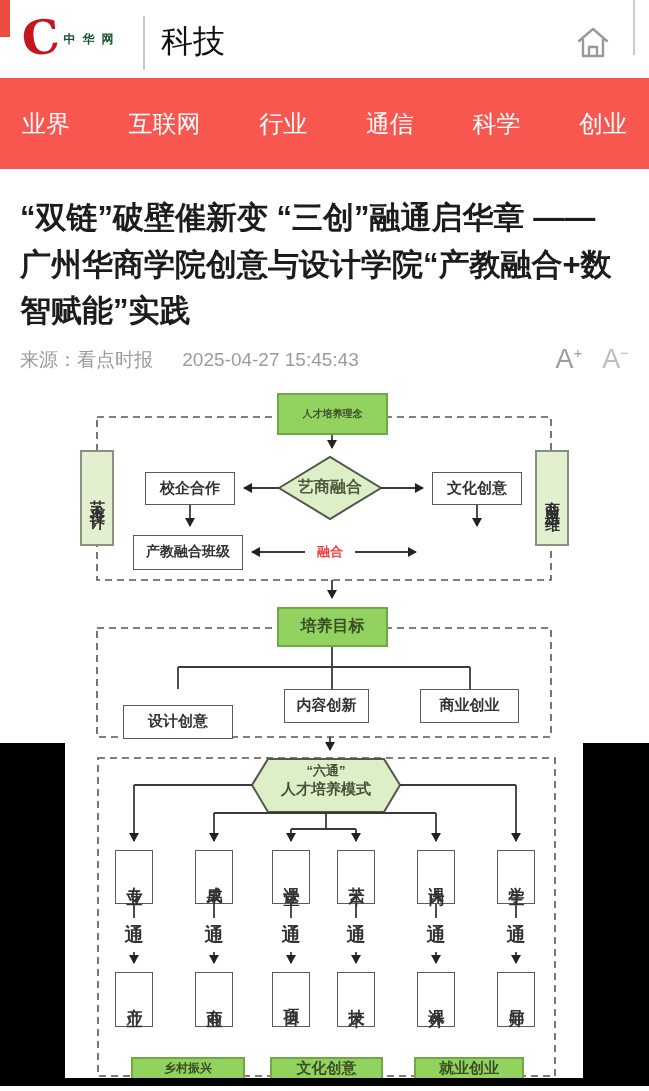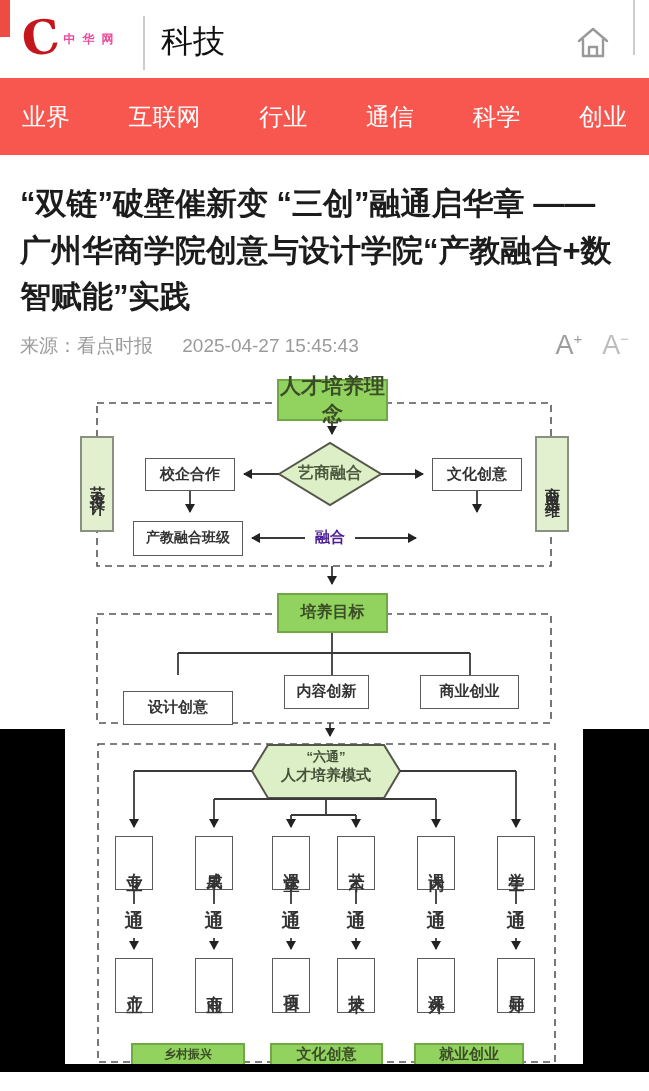--- a/index.html
+++ b/index.html
@@ -9,29 +9,29 @@
   
   .hdr{position:relative;width:100%;height:78px;background:#fff;}
   .corner-strip{position:absolute;left:0;top:0;width:10px;height:37px;background:#EE4B42;}
   .logo{position:absolute;left:22px;top:14px;display:flex;align-items:center;cursor:pointer;}
   .logo-c{font-family:"DejaVu Serif","Liberation Serif",serif;font-size:47px;line-height:48px;
           font-weight:900;color:#C5161D;transform:rotate(-6deg);}
   .logo-text{margin-left:4px;}
   .logo-row{position:relative;line-height:24px;}
   .china{font-size:25px;font-weight:800;color:#141414;letter-spacing:0;}
   .dotcom{font-size:11px;font-weight:700;color:#C5161D;vertical-align:10px;margin-left:-1px;}
-  .zhw{font-size:12px;font-weight:700;color:#ec4899;letter-spacing:7px;margin-top:2px;}
+  .zhw{font-size:12px;font-weight:700;color:#14532d;letter-spacing:7px;margin-top:2px;}
   .channel{position:absolute;left:143px;top:16px;border-left:2px solid #ccc;padding:4px 0 6px 16px;
            font-size:32px;color:#111;font-weight:500;}
   .home{position:absolute;right:37px;top:23px;width:38px;height:38px;cursor:pointer;}
   .scrollline{position:absolute;right:14px;top:0;width:2px;height:55px;background:#ccc;}
 
   
   .nav{display:flex;align-items:center;justify-content:space-between;height:77px;
-       padding:0 22px;background:#F8574F;}
+       padding:7px 22px;background:#F8574F;}
   .nav-item{color:#fff;font-size:24px;font-weight:500;cursor:pointer;white-space:nowrap;}
 
   
   .article{padding:0 20px;}
   .title{margin:26px 15px 10px 0;font-size:31px;line-height:1.5;font-weight:800;color:#1c1c1c;}
   .meta{display:flex;justify-content:space-between;align-items:flex-end;margin-top:6px;}
   .meta-left{font-size:19px;color:#9b9b9b;}
   .meta-date{margin-left:24px;text-align:center;}
   .fontsize{display:flex;gap:20px;align-items:flex-end;}
   .fbtn{font-size:27px;color:#9d9d9d;line-height:1;cursor:pointer;}
@@ -43,21 +43,21 @@
   .figure svg{position:absolute;left:0;top:0;}
   .abs{position:absolute;display:flex;align-items:center;justify-content:center;text-align:center;box-sizing:border-box;}
   .gbox{background:#92D360;border:2px solid #6FA844;color:#3B4D26;font-weight:700;font-size:16px;}
   .vbox{background:#E3F0CF;border:2px solid #8B9180;color:#2f2f2f;font-weight:700;font-size:15px;
         writing-mode:vertical-rl;letter-spacing:5px;}
   .wbox{background:#fff;border:1.6px solid #5a5a5a;color:#333;font-weight:700;font-size:15px;}
   .cbox{background:#fff;border:1.6px solid #5a5a5a;color:#333;font-weight:700;font-size:16px;
         writing-mode:vertical-rl;letter-spacing:3px;}
   .dlabel{color:#4C5A40;font-weight:700;font-size:16px;}
   .hexlabel{color:#44523A;font-weight:700;}
-  .flabel{color:#4c1d95;font-weight:700;font-size:15px;}
+  .flabel{color:#ef4444;font-weight:700;font-size:13px;}
   .tong{color:#333;font-weight:600;font-size:19px;}
   .bar{position:absolute;background:#000;}
 </style>
 </head>
 <body>
 
 <div class="page">
 
   <div class="hdr">
     <div class="corner-strip"></div>
@@ -151,21 +151,21 @@
           <path d="M291,567 V578" marker-end="url(#arr)"></path>
         <path d="M356,519 V533"></path>
           <path d="M356,567 V578" marker-end="url(#arr)"></path>
         <path d="M436,519 V533"></path>
           <path d="M436,567 V578" marker-end="url(#arr)"></path>
         <path d="M516,519 V533"></path>
           <path d="M516,567 V578" marker-end="url(#arr)"></path>
       </g>
     </svg>
 
-    <div class="abs gbox" style="left:277px;top:8px;width:111px;height:42px;font-size:21px;">人才培养理念</div>
+    <div class="abs gbox" style="left:277px;top:8px;width:111px;height:42px;font-size:10px;">人才培养理念</div>
     <div class="abs vbox" style="left:80px;top:65px;width:34px;height:96px;">艺术设计</div>
     <div class="abs vbox" style="left:535px;top:65px;width:34px;height:96px;">商业思维</div>
     <div class="abs dlabel" style="left:279px;top:90px;width:102px;height:26px;">艺商融合</div>
     <div class="abs wbox" style="left:145px;top:87px;width:90px;height:33px;">校企合作</div>
     <div class="abs wbox" style="left:432px;top:87px;width:90px;height:33px;">文化创意</div>
     <div class="abs wbox" style="left:133px;top:150px;width:110px;height:35px;font-size:14px;">产教融合班级</div>
     <div class="abs flabel" style="left:303px;top:154px;width:54px;height:26px;">融合</div>
 
     <div class="abs gbox" style="left:277px;top:222px;width:111px;height:40px;">培养目标</div>
     <div class="abs wbox" style="left:123px;top:320px;width:110px;height:34px;">设计创意</div>

